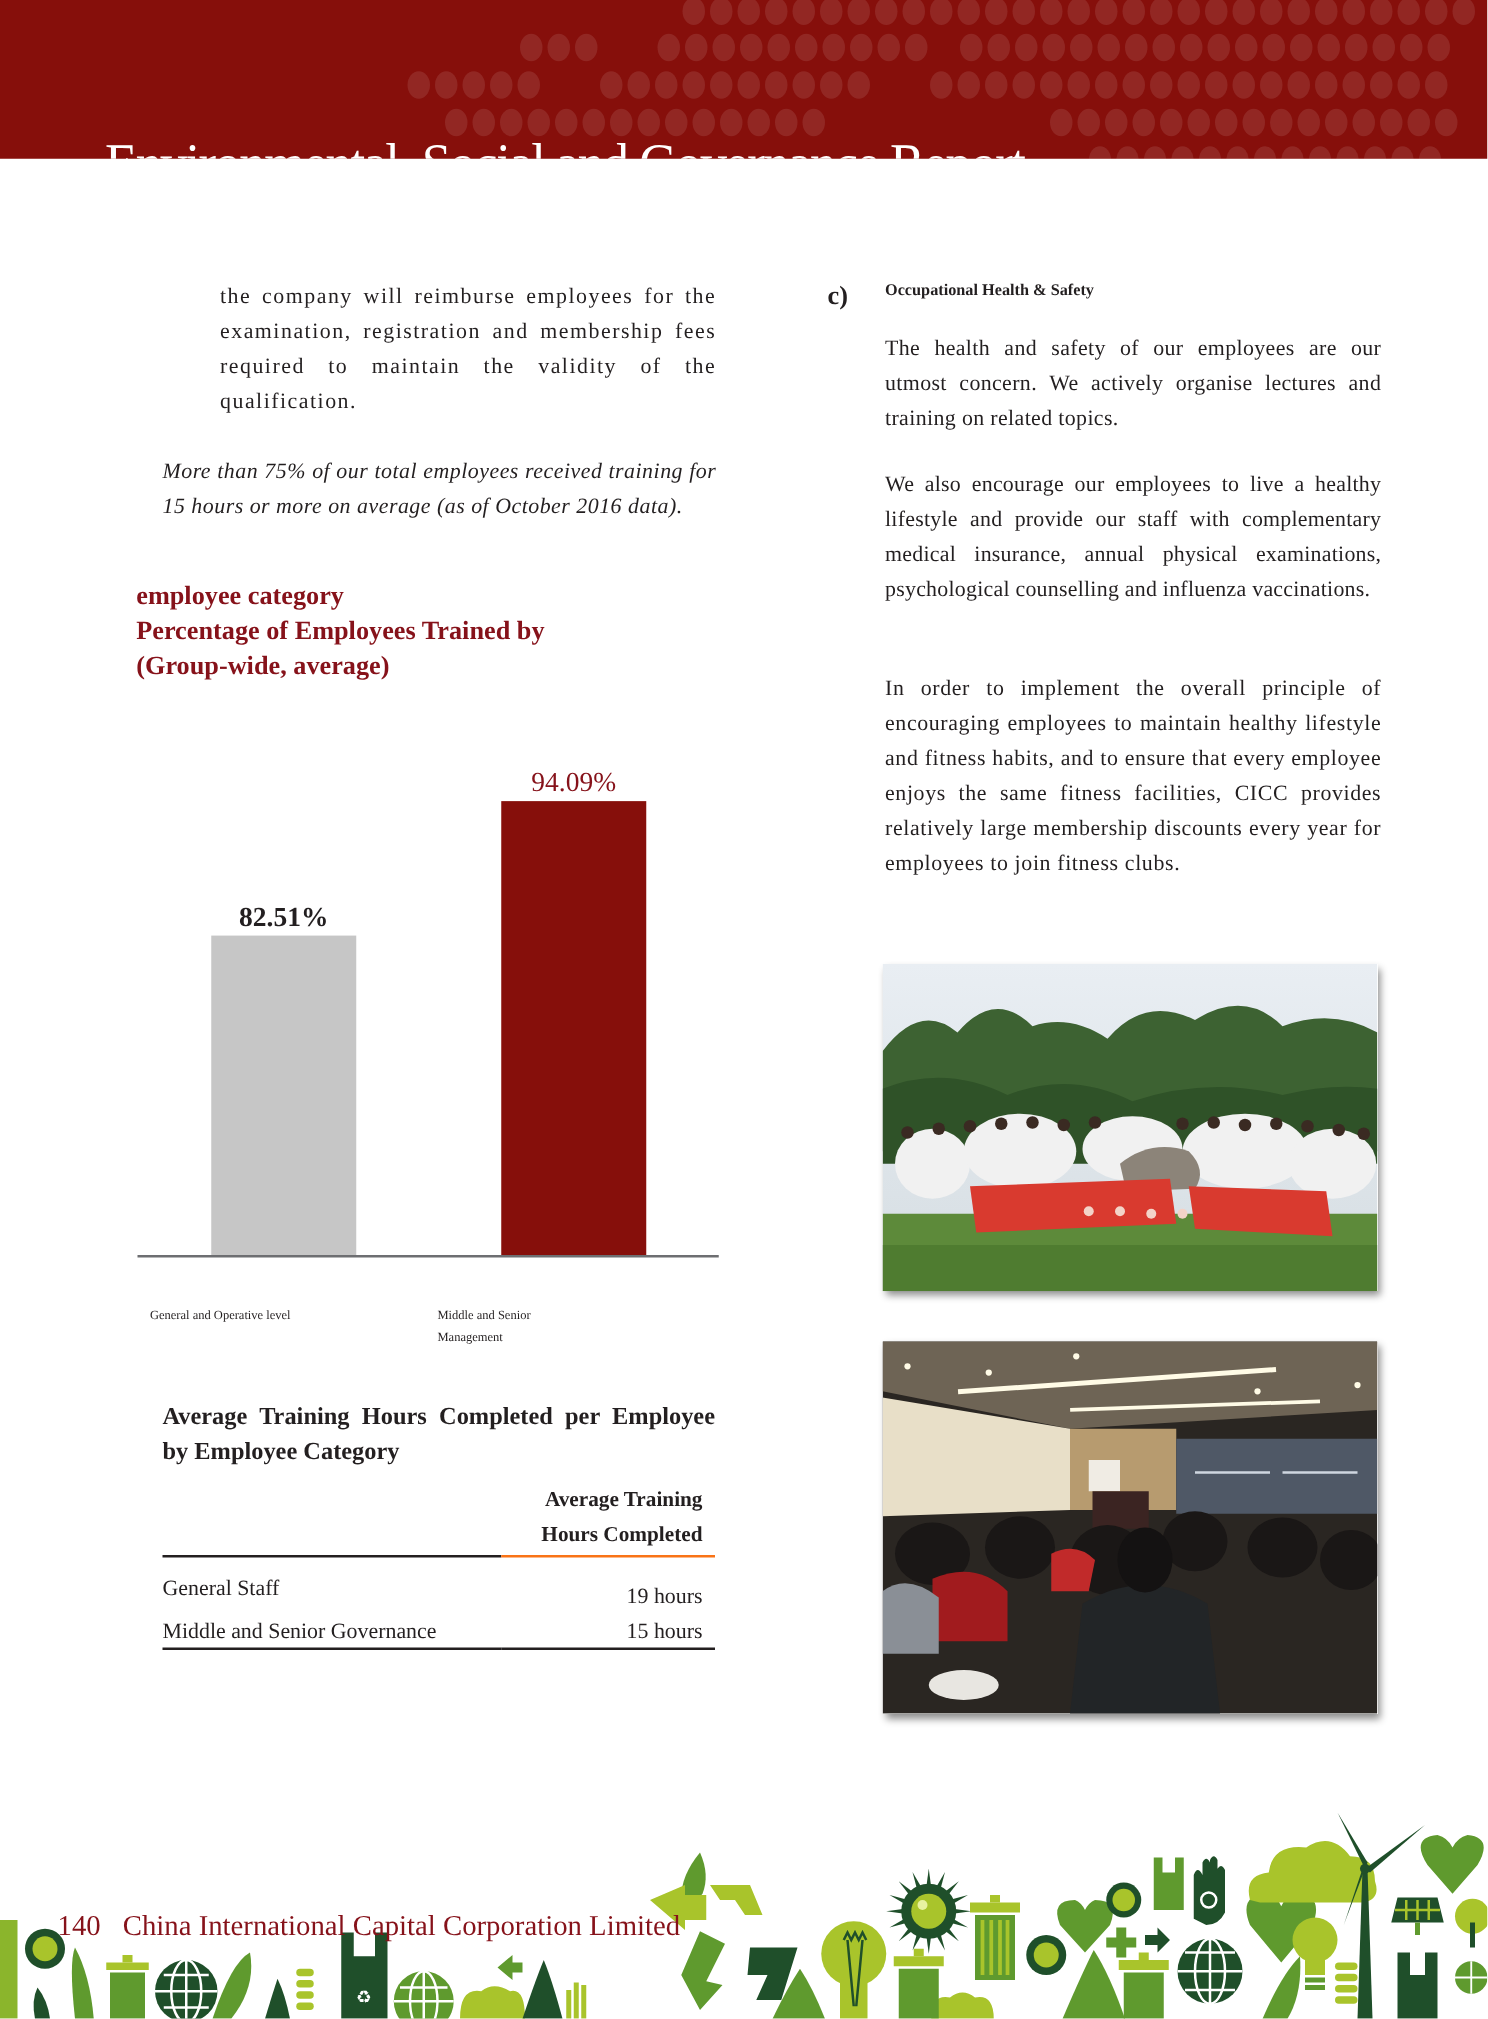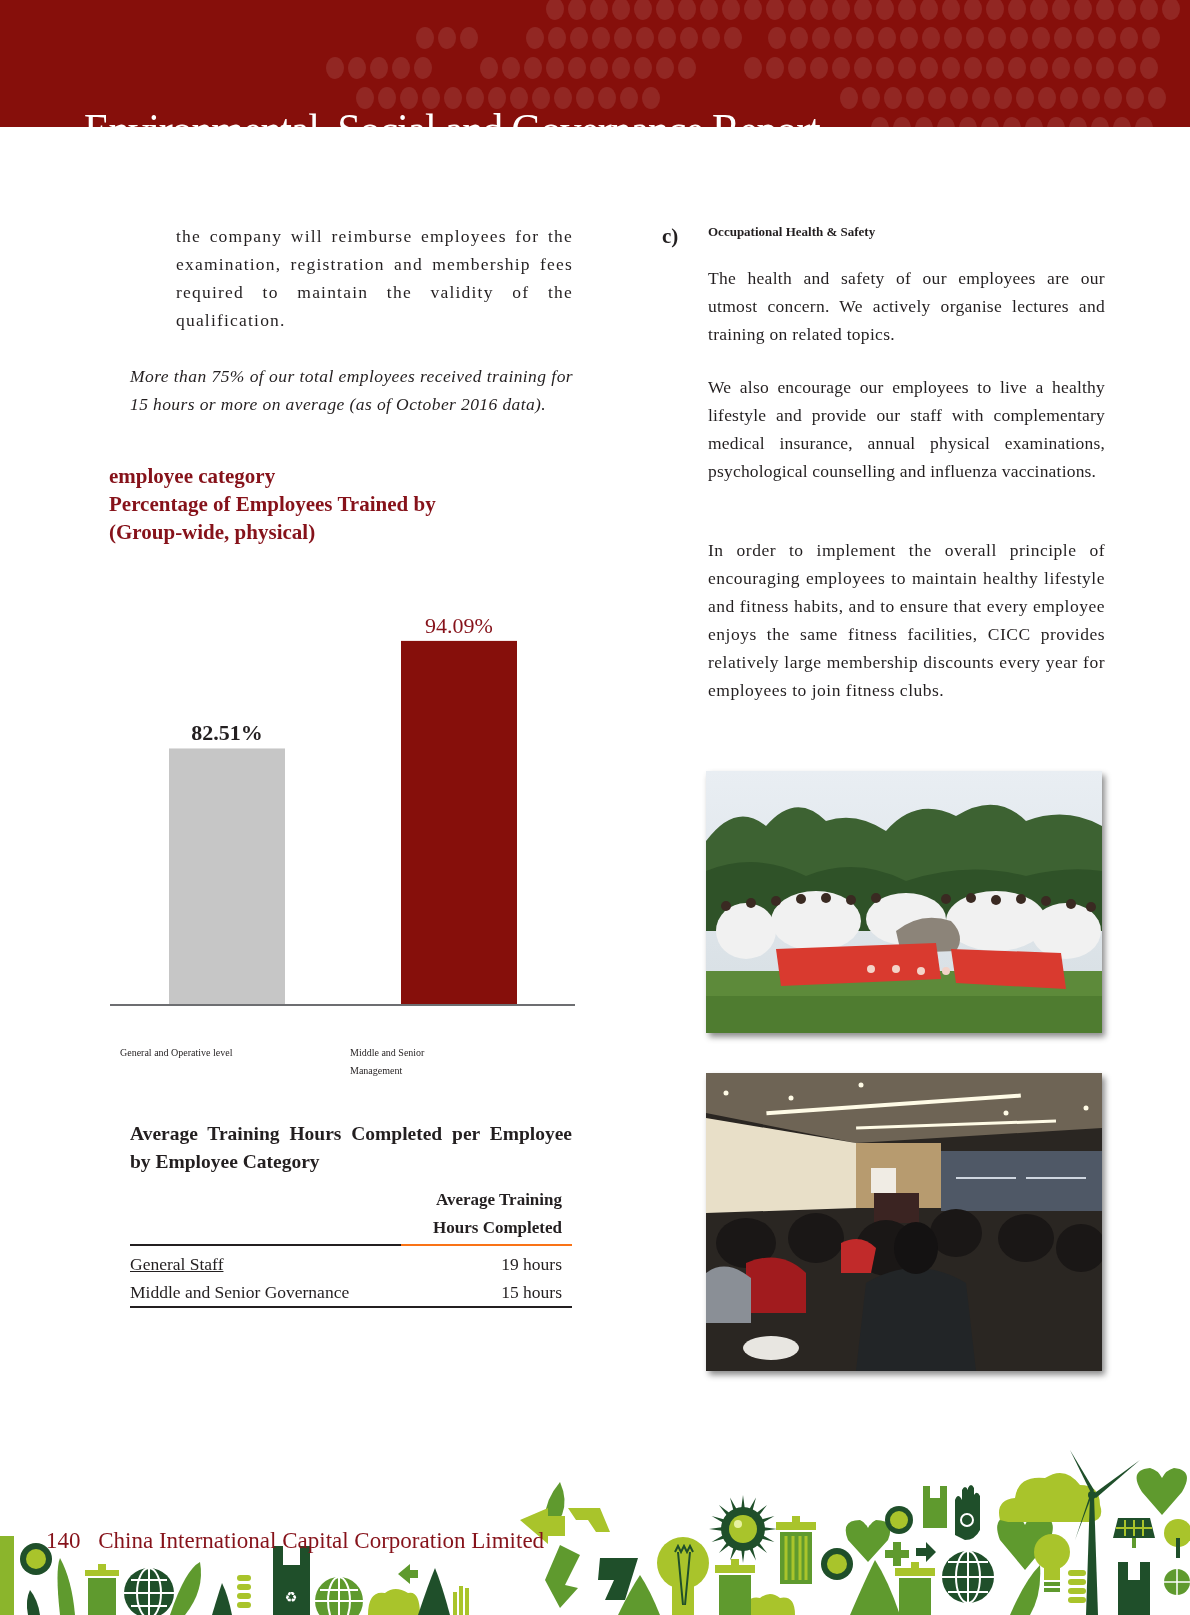--- a/index.html
+++ b/index.html
@@ -261,21 +261,21 @@
   <h1 class="banner-title">Environmental, Social and Governance Report</h1>
 </div>
 
 <p class="para spaced" style="left:176px; top:222px; width:397px;">the company will reimburse employees for the examination, registration and membership fees required to maintain the validity of the qualification.</p>
 
 <p class="para" style="left:130px; top:362px; width:443px; letter-spacing:0.4px;font-style:italic;">More than 75% of our total employees received training for 15 hours or more on average (as of October 2016 data).</p>
 
 <h2 class="chart-title">
   <span>employee category</span>
   <span>Percentage of Employees Trained by</span>
-  <span>(Group-wide, physical)</span>
+  <span>(Group-wide, average)</span>
 </h2>
 
 <div id="chart">
   <svg id="chart-svg" width="490" height="540">
       <rect x="69" y="198.46266666666665" width="116" height="255.53733333333335" fill="#c6c6c6"></rect>
       <text x="127" y="190.46266666666665" text-anchor="middle" font-family="Liberation Serif, serif" font-size="22" font-weight="bold" fill="#231f20">82.51%</text>
       <rect x="301" y="90.89733333333334" width="116" height="363.10266666666666" fill="#860f0b"></rect>
       <text x="359" y="82.89733333333334" text-anchor="middle" font-family="Liberation Serif, serif" font-size="22" fill="#86121a">94.09%</text>
       <line x1="10" x2="475" y1="455" y2="455" stroke="#6d6e71" stroke-width="2"></line>
     </svg>
@@ -295,22 +295,22 @@
     <tr>
       <th class="blank"></th>
       <th>
         <span style="display:block;">Average Training</span>
         <span style="display:block;">Hours Completed</span>
       </th>
     </tr>
   </thead>
   <tbody>
     <tr>
-      <td style="padding-top:4px;text-decoration:underline;">General Staff</td>
-      <td class="val" style="padding-top:4px;">19 hours</td>
+      <td style="padding-top:4px;">General Staff</td>
+      <td class="val" style="padding-top:16px;">19 hours</td>
     </tr>
     <tr class="last">
       <td>Middle and Senior Governance</td>
       <td class="val">15 hours</td>
     </tr>
   </tbody>
 </table>
 
 <h2 class="section-label">c)</h2>
 <h2 class="section-title">Occupational Health &amp; Safety</h2>

